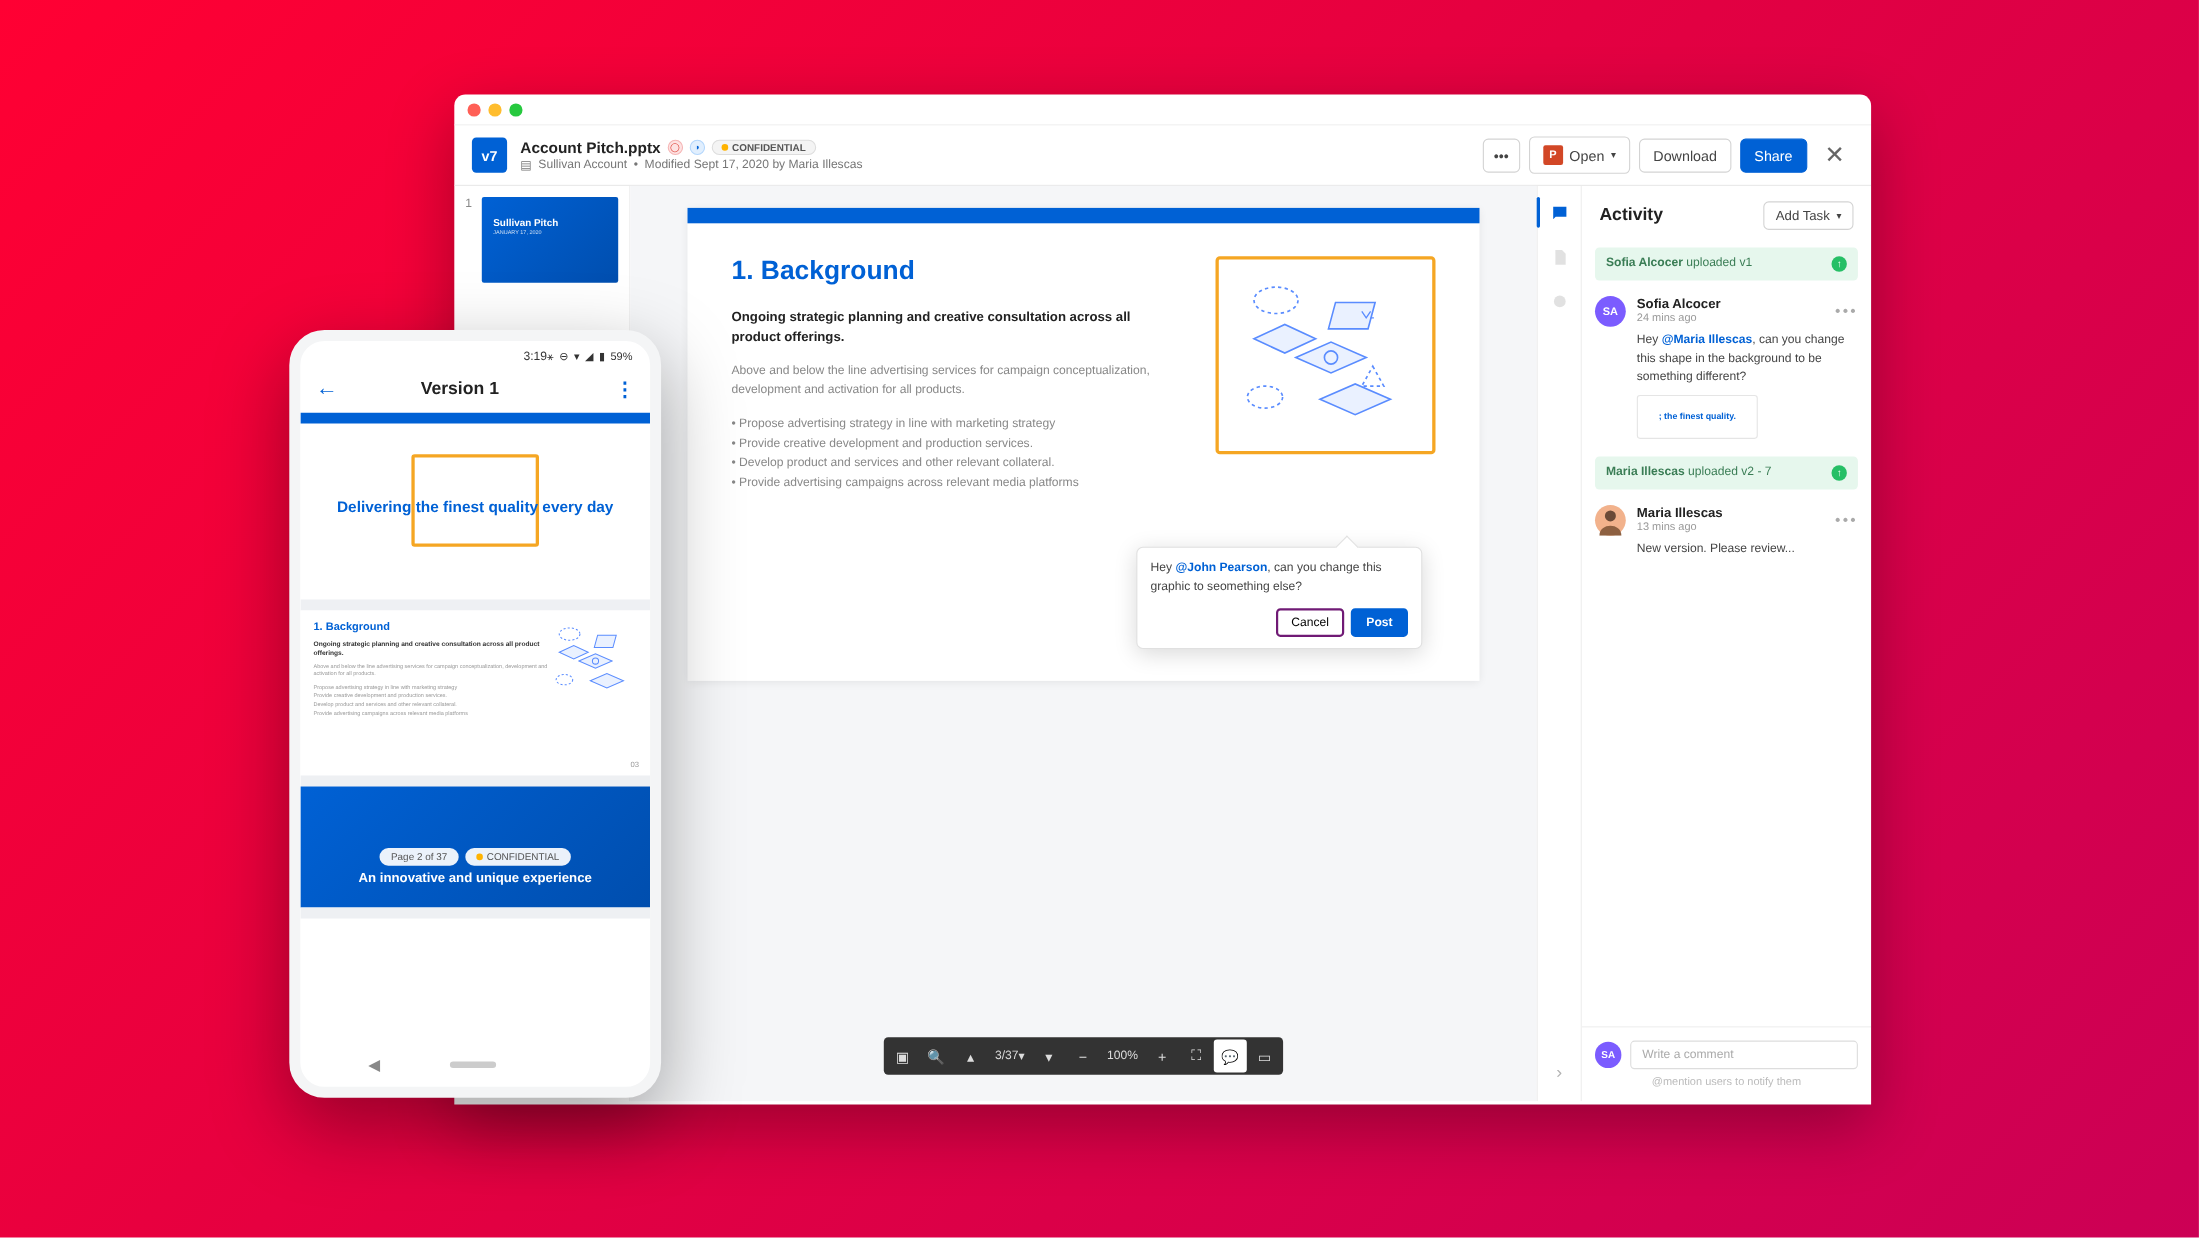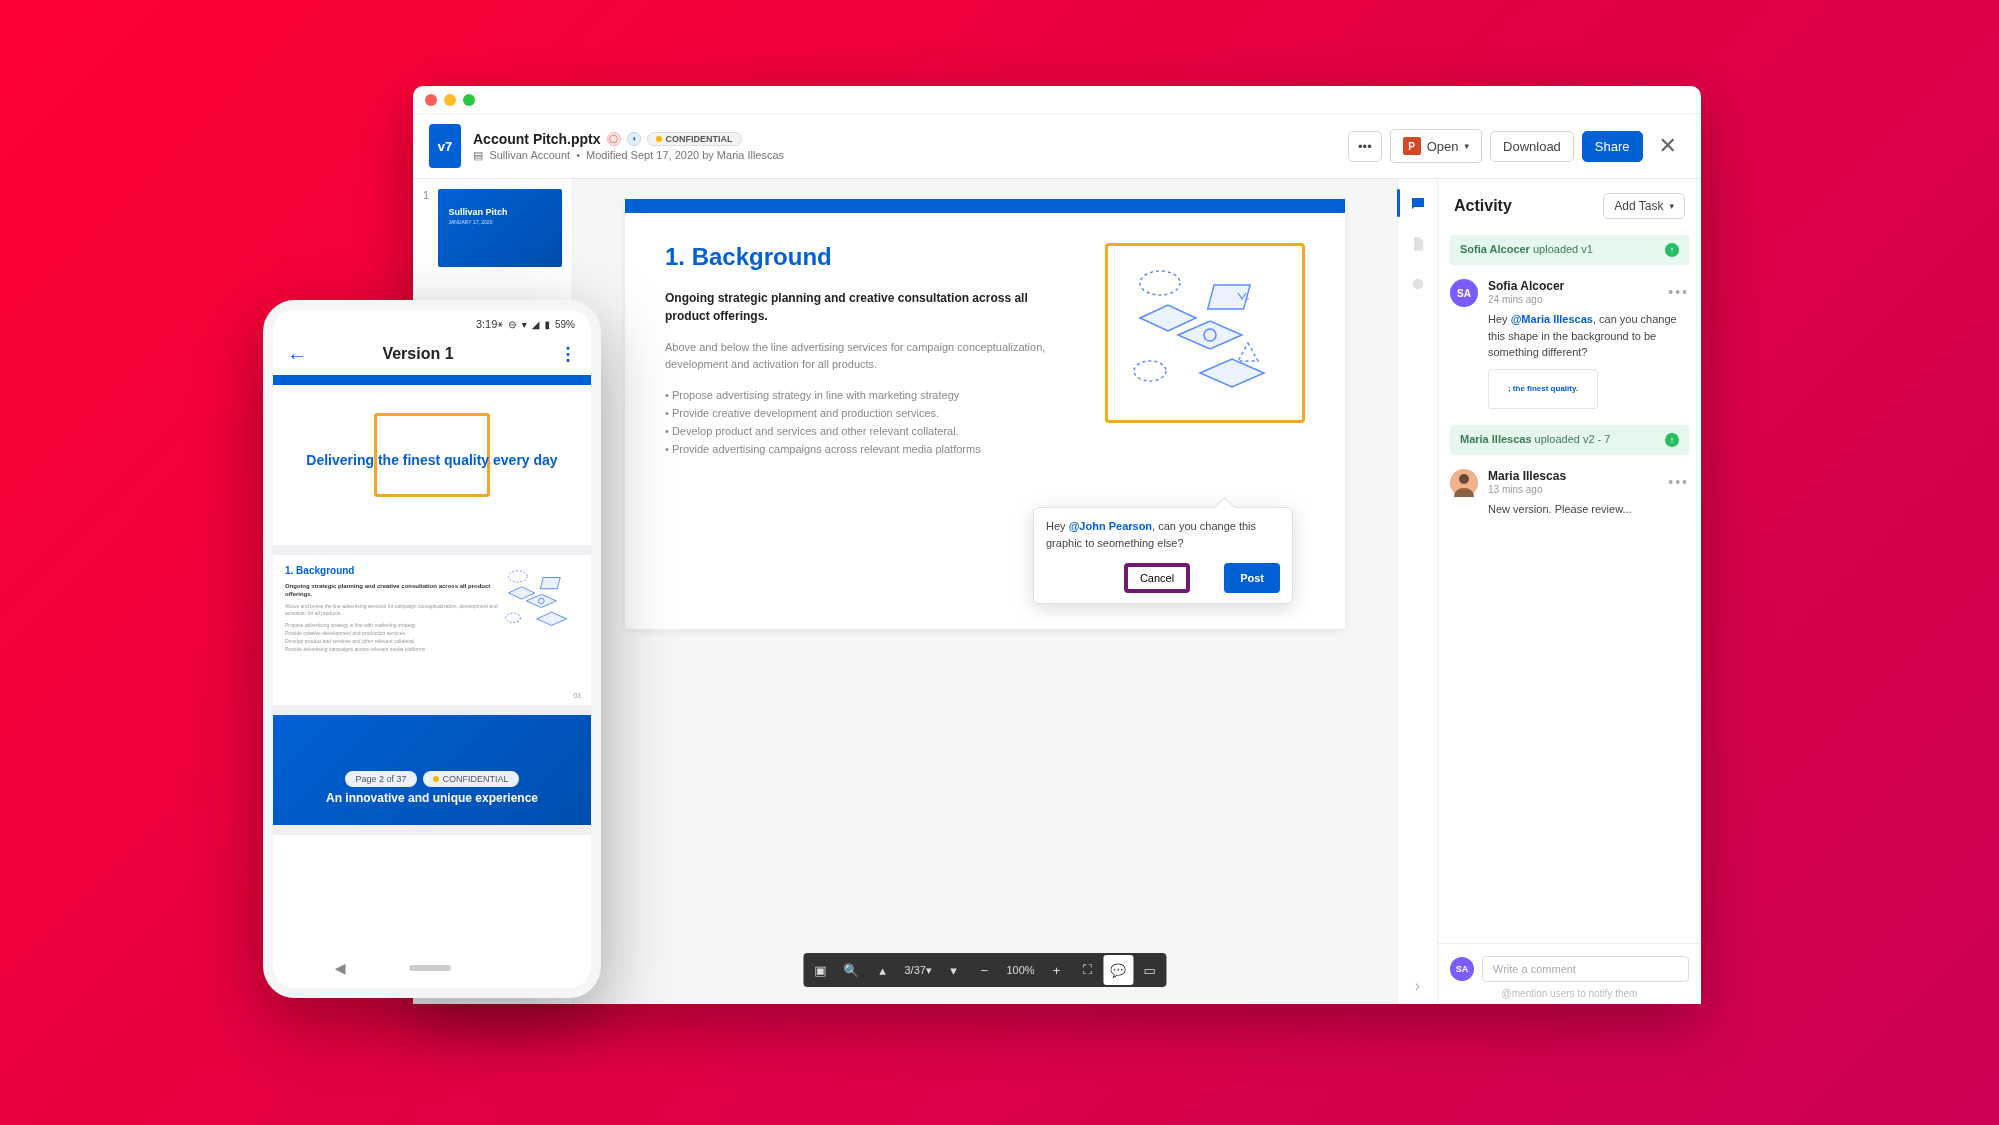--- a/index.html
+++ b/index.html
@@ -38,21 +38,21 @@
 .traffic.green { background: #27c93f; }
 
 .header {
   display: flex;
   align-items: center;
   padding: 10px 16px;
   gap: 12px;
   border-bottom: 1px solid #e8e8e8;
 }
 .ver-badge {
-  width: 32px; height: 44px;
+  width: 32px; height: 32px;
   background: #0061d5;
   color: #fff;
   border-radius: 4px;
   display: flex;
   align-items: center;
   justify-content: center;
   font-size: 13px;
   font-weight: 600;
 }
 .head-info { flex: 1; min-width: 0; }
@@ -176,21 +176,21 @@
   right: 60px;
   width: 14px; height: 14px;
   background: #fff;
   border-left: 1px solid #e0e0e0;
   border-top: 1px solid #e0e0e0;
   transform: rotate(45deg);
 }
 .popover-text { font-size: 11px; color: #444; line-height: 1.5; }
 .mention { color: #0061d5; font-weight: 600; }
 .popover-actions { display: flex; justify-content: flex-end; gap: 6px; margin-top: 12px; }
-.pbtn { border: 4px solid #701a75; background: #fff; border-radius: 4px; padding: 5px 12px; font-size: 11px; cursor: pointer; margin-left: 28px; }
+.pbtn { border: 2px solid #701a75; background: #fff; border-radius: 4px; padding: 5px 12px; font-size: 11px; cursor: pointer; }
 .pbtn.primary { background: #0061d5; color: #fff; border-color: #0061d5; font-weight: 600; }
 
 
 .viewer-toolbar {
   position: absolute;
   bottom: 24px;
   left: 50%;
   transform: translateX(-50%);
   background: #333;
   border-radius: 4px;

